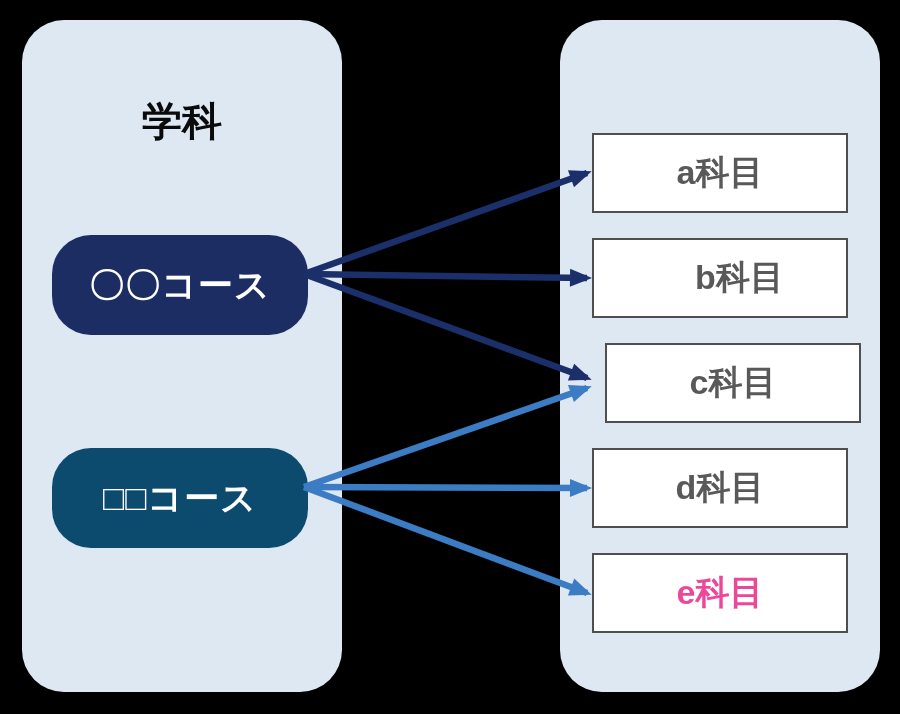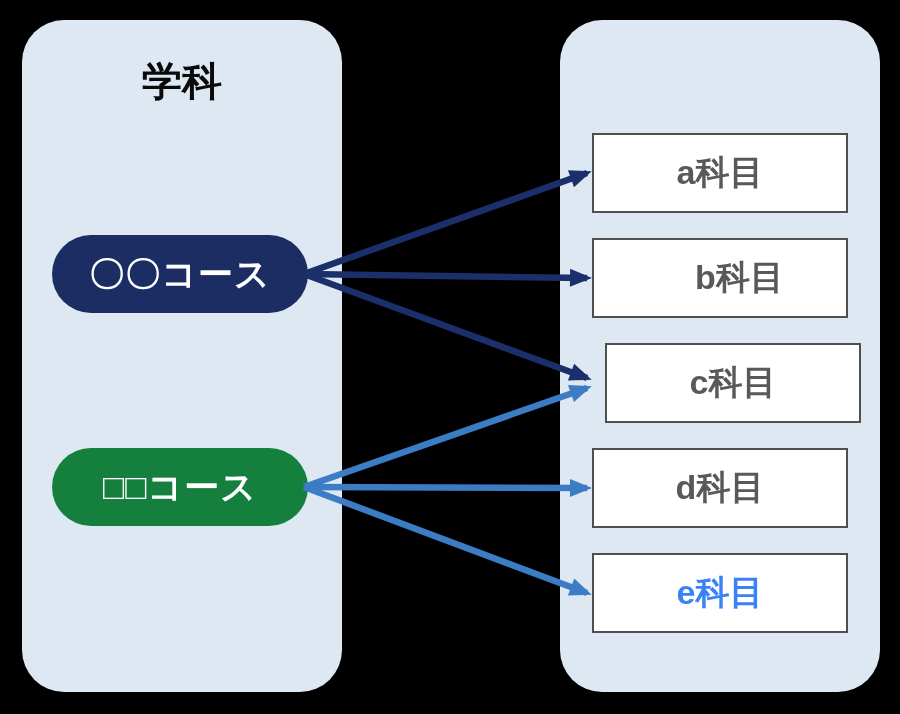--- a/index.html
+++ b/index.html
@@ -33,21 +33,21 @@
     text-align: center;
     font-size: 40px;
     font-weight: bold;
     color: #0a0a0a;
     line-height: 46px;
   }
   .course-pill {
     position: absolute;
     left: 30px;
     width: 256px;
-    height: 78px;
+    height: 100px;
     border-radius: 39px;
     display: flex;
     align-items: center;
     justify-content: center;
     color: #ffffff;
     font-size: 35px;
     font-weight: bold;
     letter-spacing: 1px;
   }
   #course-1 { top: 215px; }
@@ -80,43 +80,43 @@
     height: 714px;
     pointer-events: none;
   }
 </style>
 </head>
 <body style="background: rgb(0, 0, 0);">
 
 <div id="canvas" style="background: rgb(0, 0, 0);">
 
   <div id="left-panel" class="panel" style="background: rgb(222, 232, 243);">
-    <div class="panel-title" style="color: rgb(10, 10, 10);">学科</div>
+    <div class="panel-title" style="color: rgb(10, 10, 10); margin-top: 40px;">学科</div>
     <div id="course-1" class="course-pill" style="background: rgb(27, 45, 98);">
       <span>〇〇コース</span>
     </div>
-    <div id="course-2" class="course-pill" style="background: #15803d;">
+    <div id="course-2" class="course-pill" style="background: #0c4a6e;">
       <span>□□コース</span>
     </div>
   </div>
 
   <div id="right-panel" class="panel" style="background: rgb(222, 232, 243);">
     <div id="subject-a" class="subject-box" style="border-color: rgb(79, 79, 79); color: rgb(89, 89, 89);">
       <span>a科目</span>
     </div>
     <div id="subject-b" class="subject-box" style="border-color: rgb(79, 79, 79); color: rgb(89, 89, 89); padding-left: 39px;">
       <span>b科目</span>
     </div>
     <div id="subject-c" class="subject-box" style="border-color: rgb(79, 79, 79); color: rgb(89, 89, 89); margin-left: 13px;">
       <span>c科目</span>
     </div>
     <div id="subject-d" class="subject-box" style="border-color: rgb(79, 79, 79); color: rgb(89, 89, 89);">
       <span>d科目</span>
     </div>
-    <div id="subject-e" class="subject-box" style="border-color: rgb(79, 79, 79); color: #3b82f6;">
+    <div id="subject-e" class="subject-box" style="border-color: rgb(79, 79, 79); color: #ec4899;">
       <span>e科目</span>
     </div>
   </div>
 
   <svg id="edges-svg" viewBox="0 0 900 714" xmlns="http://www.w3.org/2000/svg">
     <defs>
       <marker id="arrowhead-dark" markerUnits="userSpaceOnUse" viewBox="0 0 24 20" markerWidth="24" markerHeight="20" refX="18" refY="10" orient="auto">
         <path d="M1,1 L23,10 L1,19 Z" fill="#1b2f6a"></path>
       </marker>
       <marker id="arrowhead-light" markerUnits="userSpaceOnUse" viewBox="0 0 24 20" markerWidth="24" markerHeight="20" refX="18" refY="10" orient="auto">

